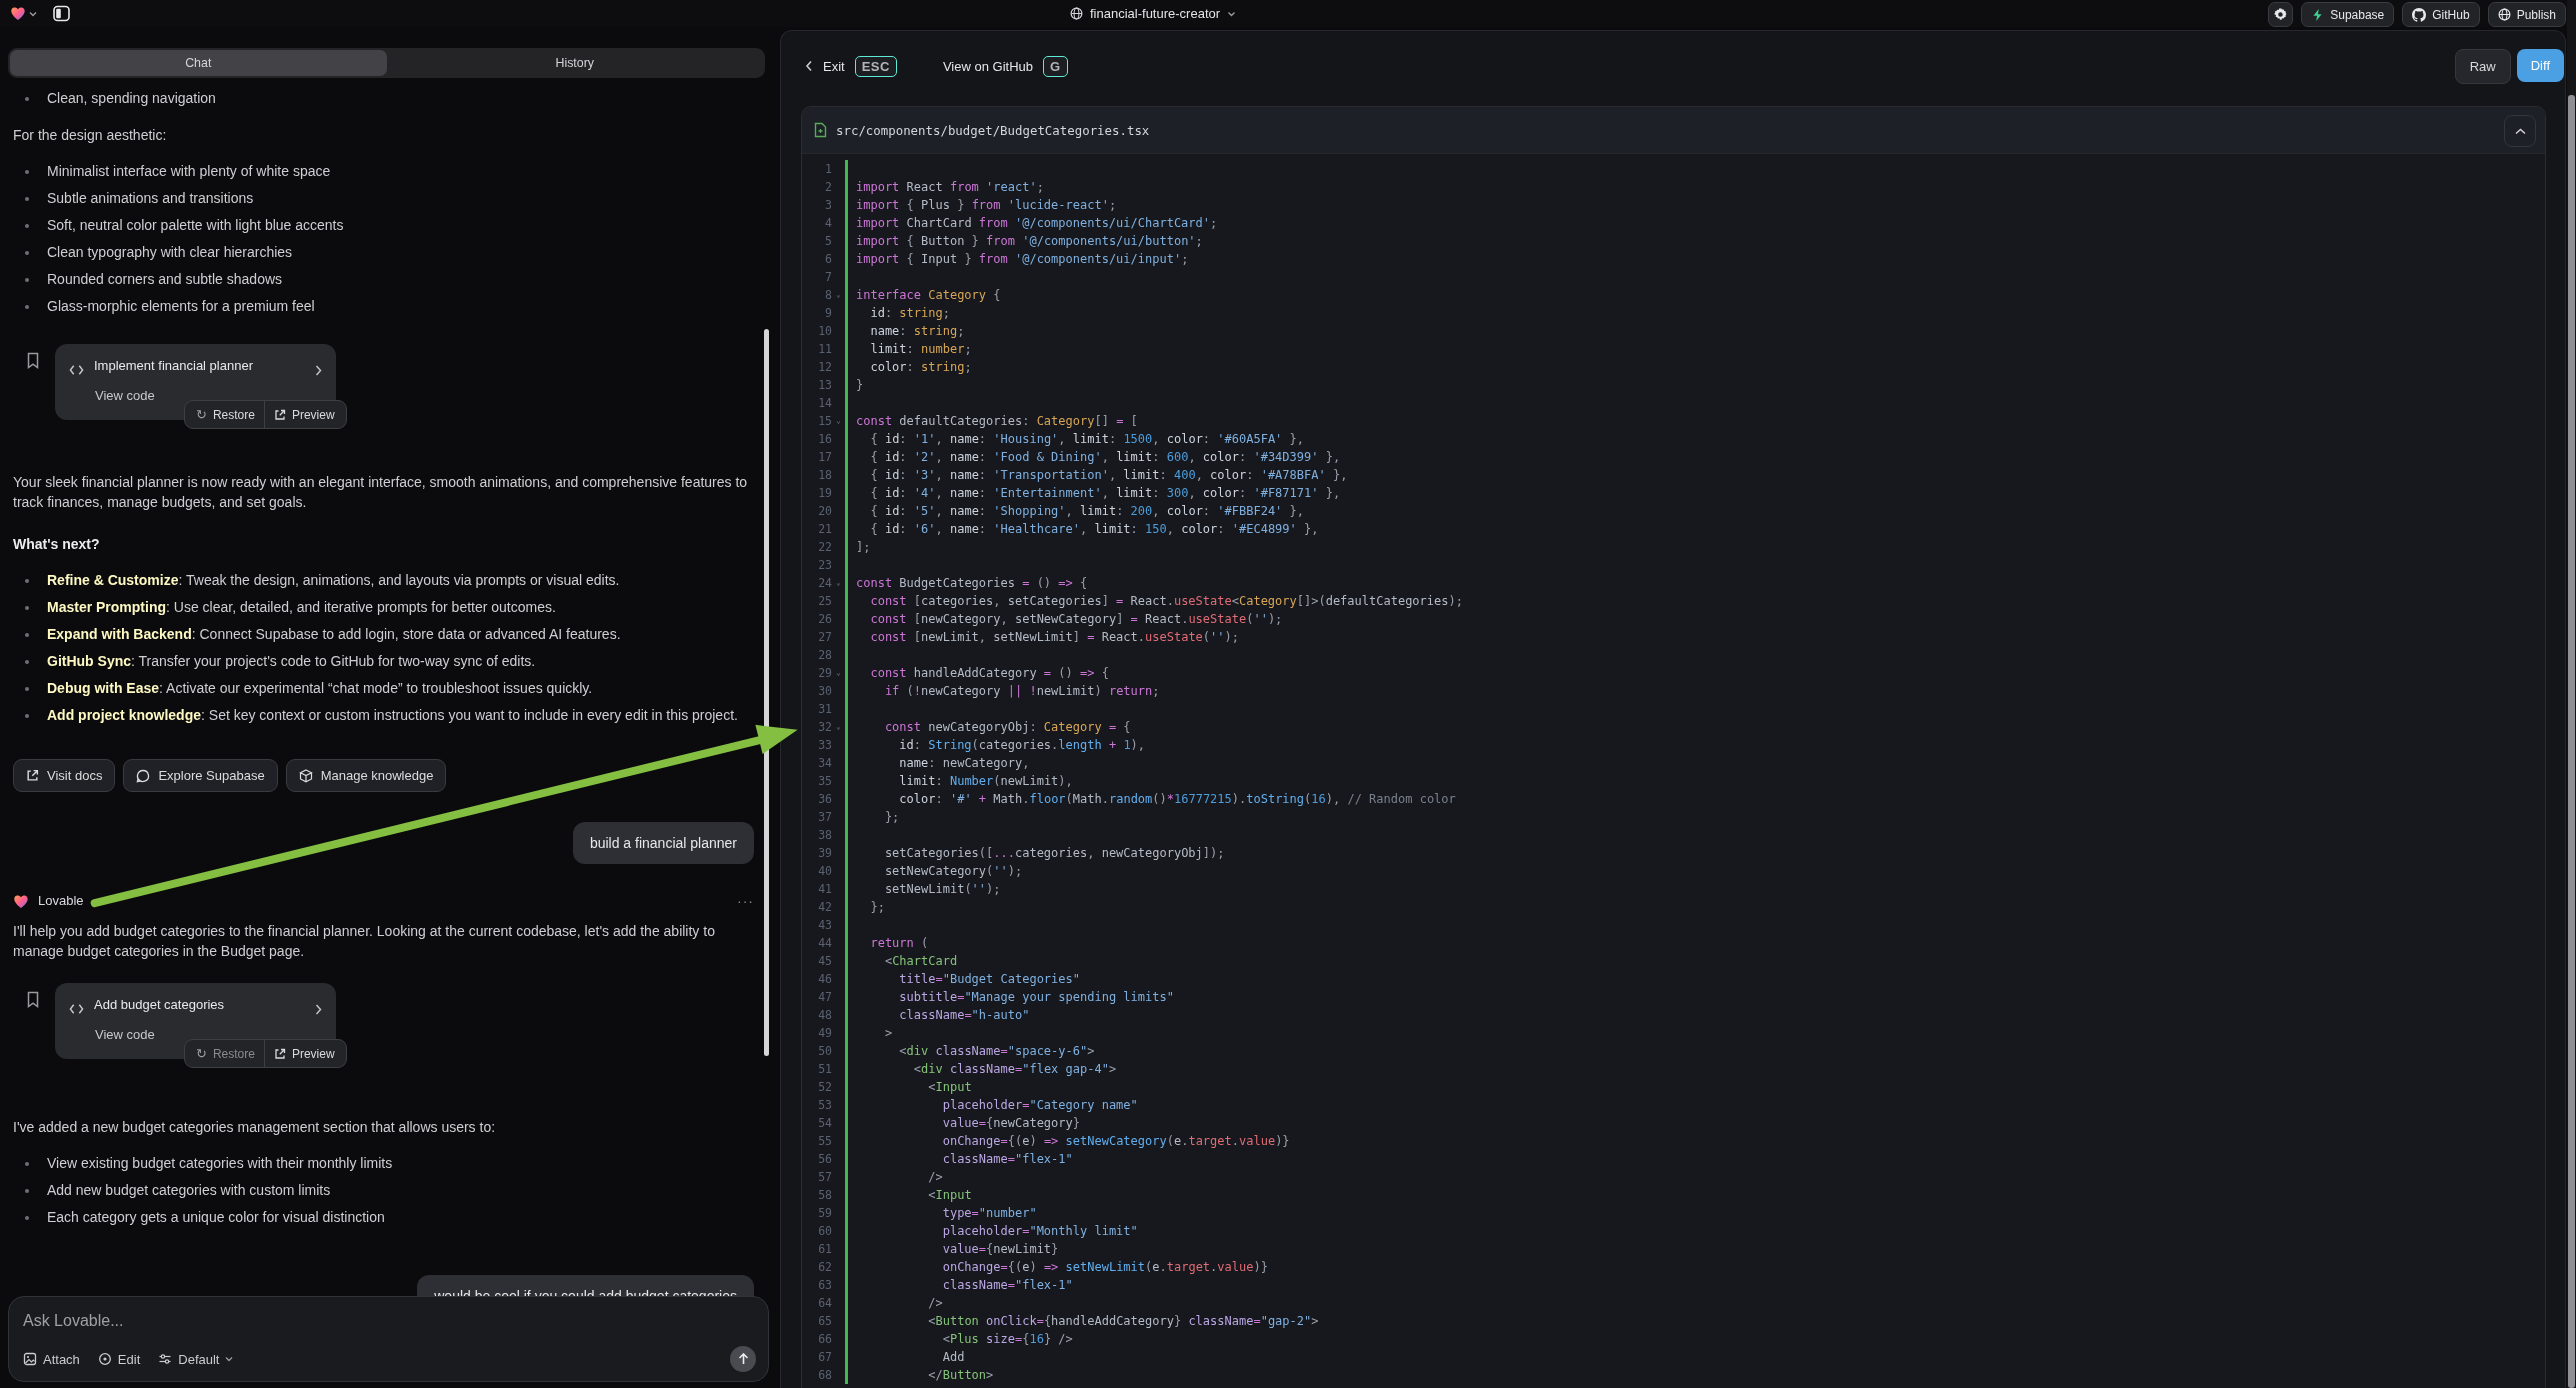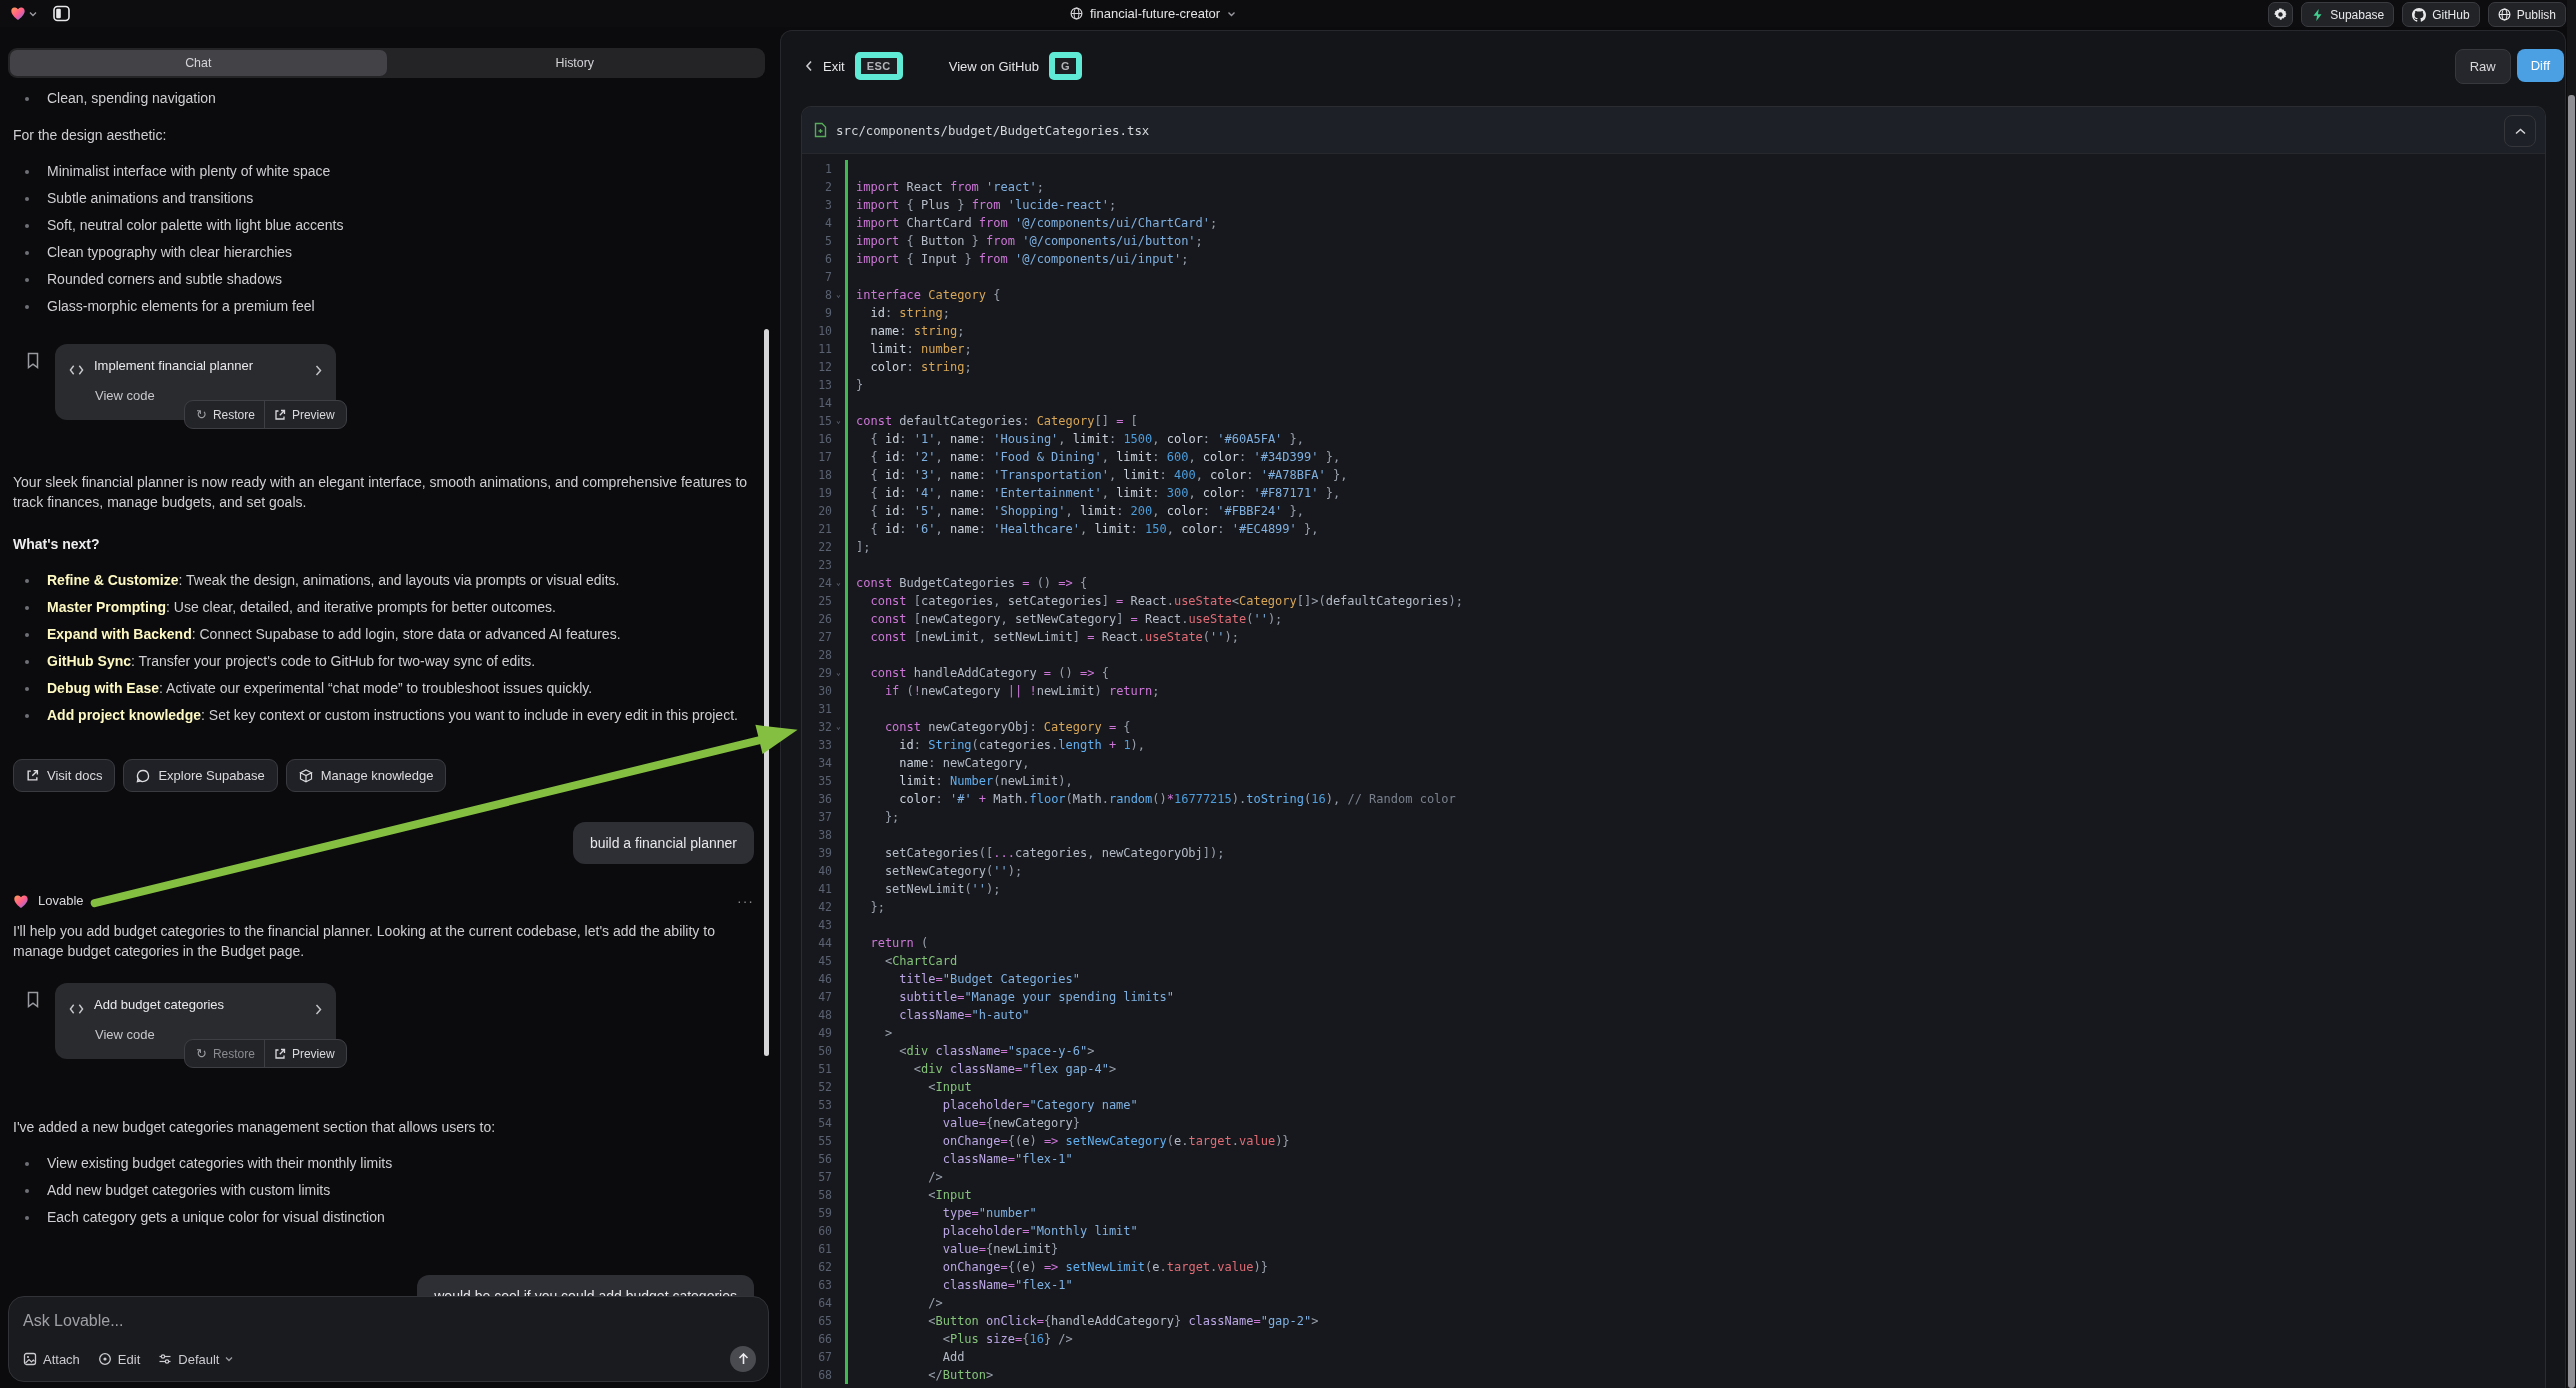--- a/index.html
+++ b/index.html
@@ -57,21 +57,21 @@
   .c-row{position:absolute;left:14px;right:12px;bottom:9px;display:flex;align-items:center;gap:18px;font-size:13px;color:#cbcbd0;}
   .c-item{display:flex;align-items:center;gap:6px;cursor:pointer;}
   .send{margin-left:auto;width:26px;height:26px;border-radius:50%;background:#4a4b51;display:flex;align-items:center;
         justify-content:center;cursor:pointer;}
   .chat-sb{position:absolute;right:8px;top:302px;width:5px;height:727px;border-radius:3px;background:#d6d6d8;}
   
   .workspace{position:absolute;top:30px;left:780px;right:10px;bottom:0;background:#141519;border:1px solid #27282d;
              border-bottom:none;border-radius:12px 12px 0 0;box-sizing:border-box;}
   .cw-toolbar{height:70px;display:flex;align-items:center;padding:0 0 0 24px;}
   .tbl{display:flex;align-items:center;gap:10px;font-size:13px;color:#e6e6e9;}
-  .kbd{border:6px solid #5eead4;background:#1d1e22;color:#b4b5ba;font-size:11px;font-weight:700;
+  .kbd{border:1px solid #5eead4;background:#1d1e22;color:#b4b5ba;font-size:13px;font-weight:700;
        padding:2px 6px;border-radius:5px;letter-spacing:0.5px;}
   .gap26{width:26px;}
   .tbr{margin-left:auto;display:flex;gap:6px;padding-right:1px;}
   .seg{height:33px;padding:0 14px;border-radius:8px;font-size:13px;display:flex;align-items:center;cursor:pointer;}
   .seg.raw{background:#26272c;border:1px solid #37383d;color:#d8d8db;}
   .seg.diff{background:#4b9fe3;color:#fff;}
   .file-card{position:absolute;top:75px;left:20px;right:19px;bottom:0;background:#181a1f;border:1px solid #2b2c31;
              border-bottom:none;border-radius:10px 10px 0 0;overflow:hidden;}
   .file-head{height:46px;background:#1d2026;border-bottom:1px solid #26282d;display:flex;align-items:center;padding:0 12px;cursor:pointer;}
   .file-path{margin-left:9px;font-family:"DejaVu Sans Mono",monospace;font-size:12.4px;color:#d3d6db;}

